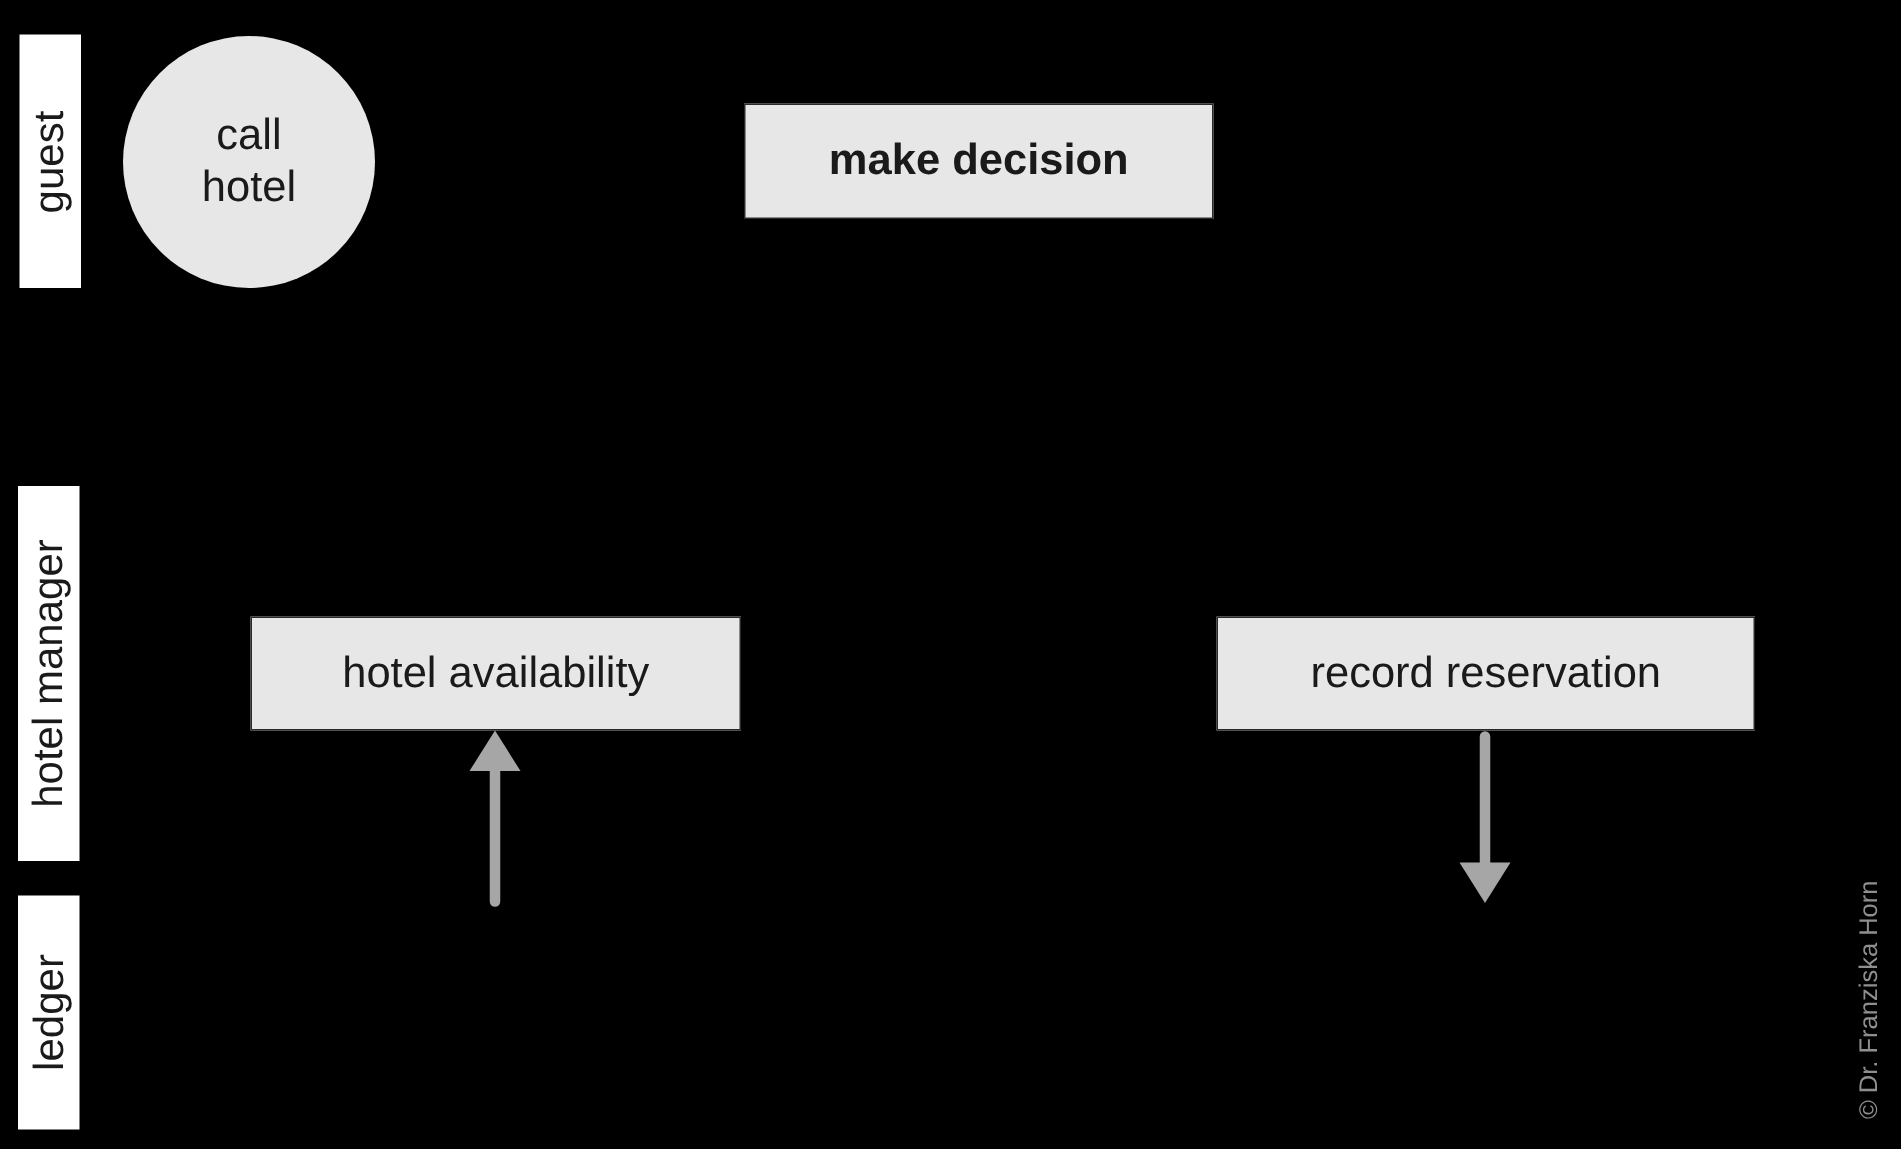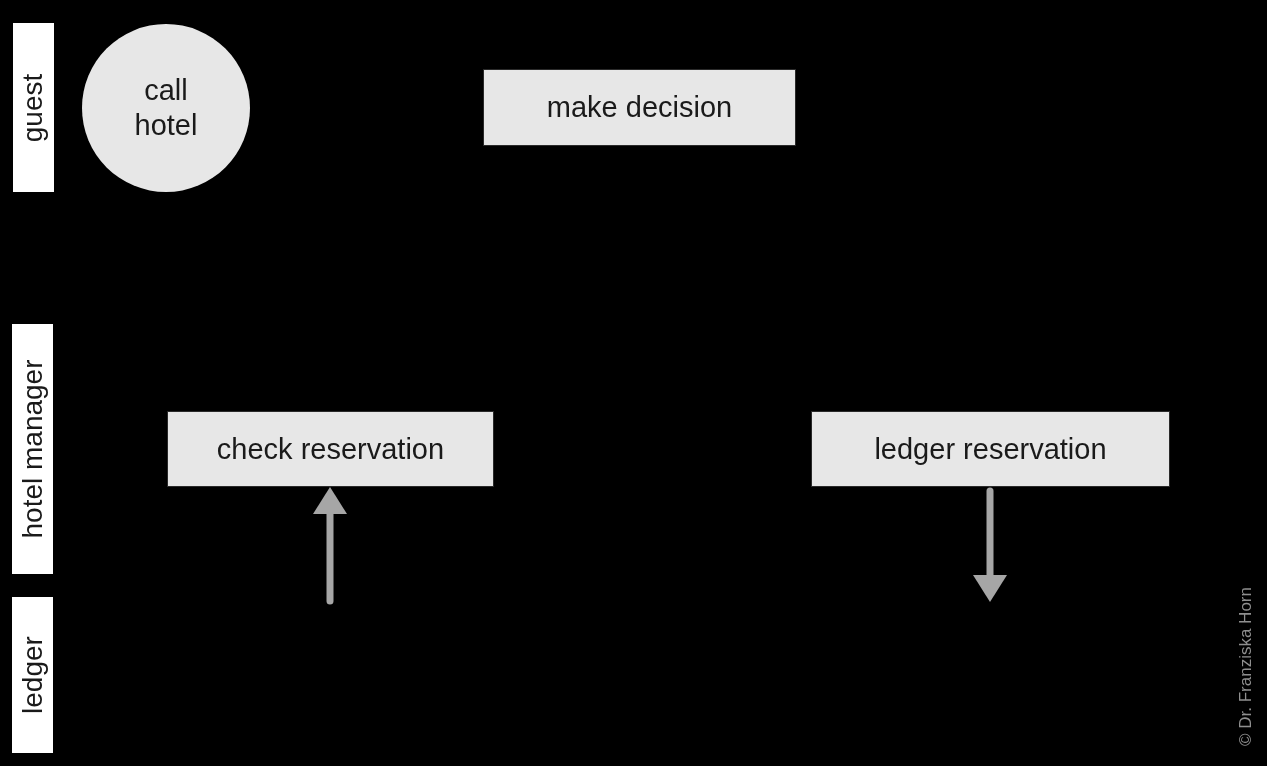--- a/index.html
+++ b/index.html
@@ -62,21 +62,21 @@
     position: absolute;
     left: 6px; top: 6px; right: 6px; bottom: 6px;
     border: 1.6px solid #2a2a2a;
     border-radius: 50%;
     pointer-events: none;
   }
   .task {
     border: 1.6px solid #2a2a2a;
     box-sizing: border-box;
   }
-  .node-make-decision      { left: 483px; top: 69px;  width: 313px; height: 77px; }
+  .node-make-decision      { left: 496px; top: 69px;  width: 313px; height: 77px; font-weight: bold; }
   .node-check-availability { left: 167px; top: 411px; width: 327px; height: 76px; }
   .node-record-reservation { left: 811px; top: 411px; width: 359px; height: 76px; }
 
   .event .label { width: 100px; }
 
   
   .arrow-layer {
     position: absolute;
     left: 0; top: 0;
     width: 1267px;
@@ -112,24 +112,24 @@
   </div>
 
   <div class="node event node-call-hotel">
     <span class="label">call hotel</span>
   </div>
   <div class="node task node-make-decision">
     <span class="label">make decision</span>
   </div>
 
   <div class="node task node-check-availability">
-    <span class="label">check reservation</span>
+    <span class="label">hotel availability</span>
   </div>
   <div class="node task node-record-reservation">
-    <span class="label">ledger reservation</span>
+    <span class="label">record reservation</span>
   </div>
 
   <svg class="arrow-layer" viewBox="0 0 1267 766" xmlns="http://www.w3.org/2000/svg">
     <g>
       <line x1="330" y1="601" x2="330" y2="511" stroke="#a6a6a6" stroke-width="7" stroke-linecap="round"></line>
       <polygon points="330,487 313,514 347,514" fill="#a6a6a6"></polygon>
     </g>
     <g>
       <line x1="990" y1="491" x2="990" y2="577" stroke="#a6a6a6" stroke-width="7" stroke-linecap="round"></line>
       <polygon points="990,602 973,575 1007,575" fill="#a6a6a6"></polygon>

